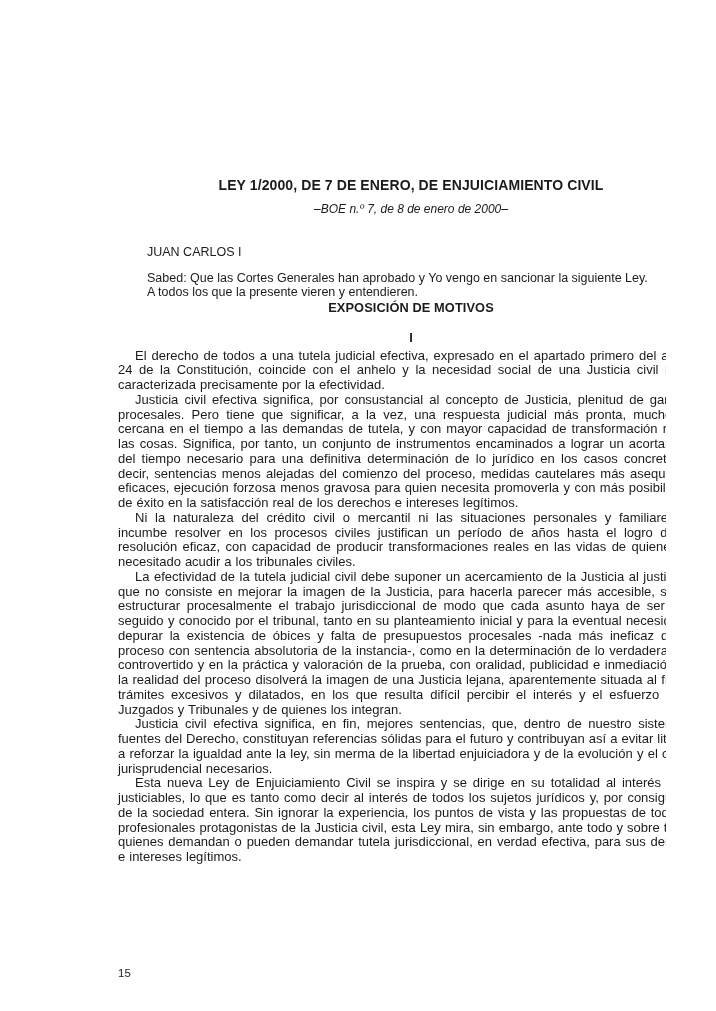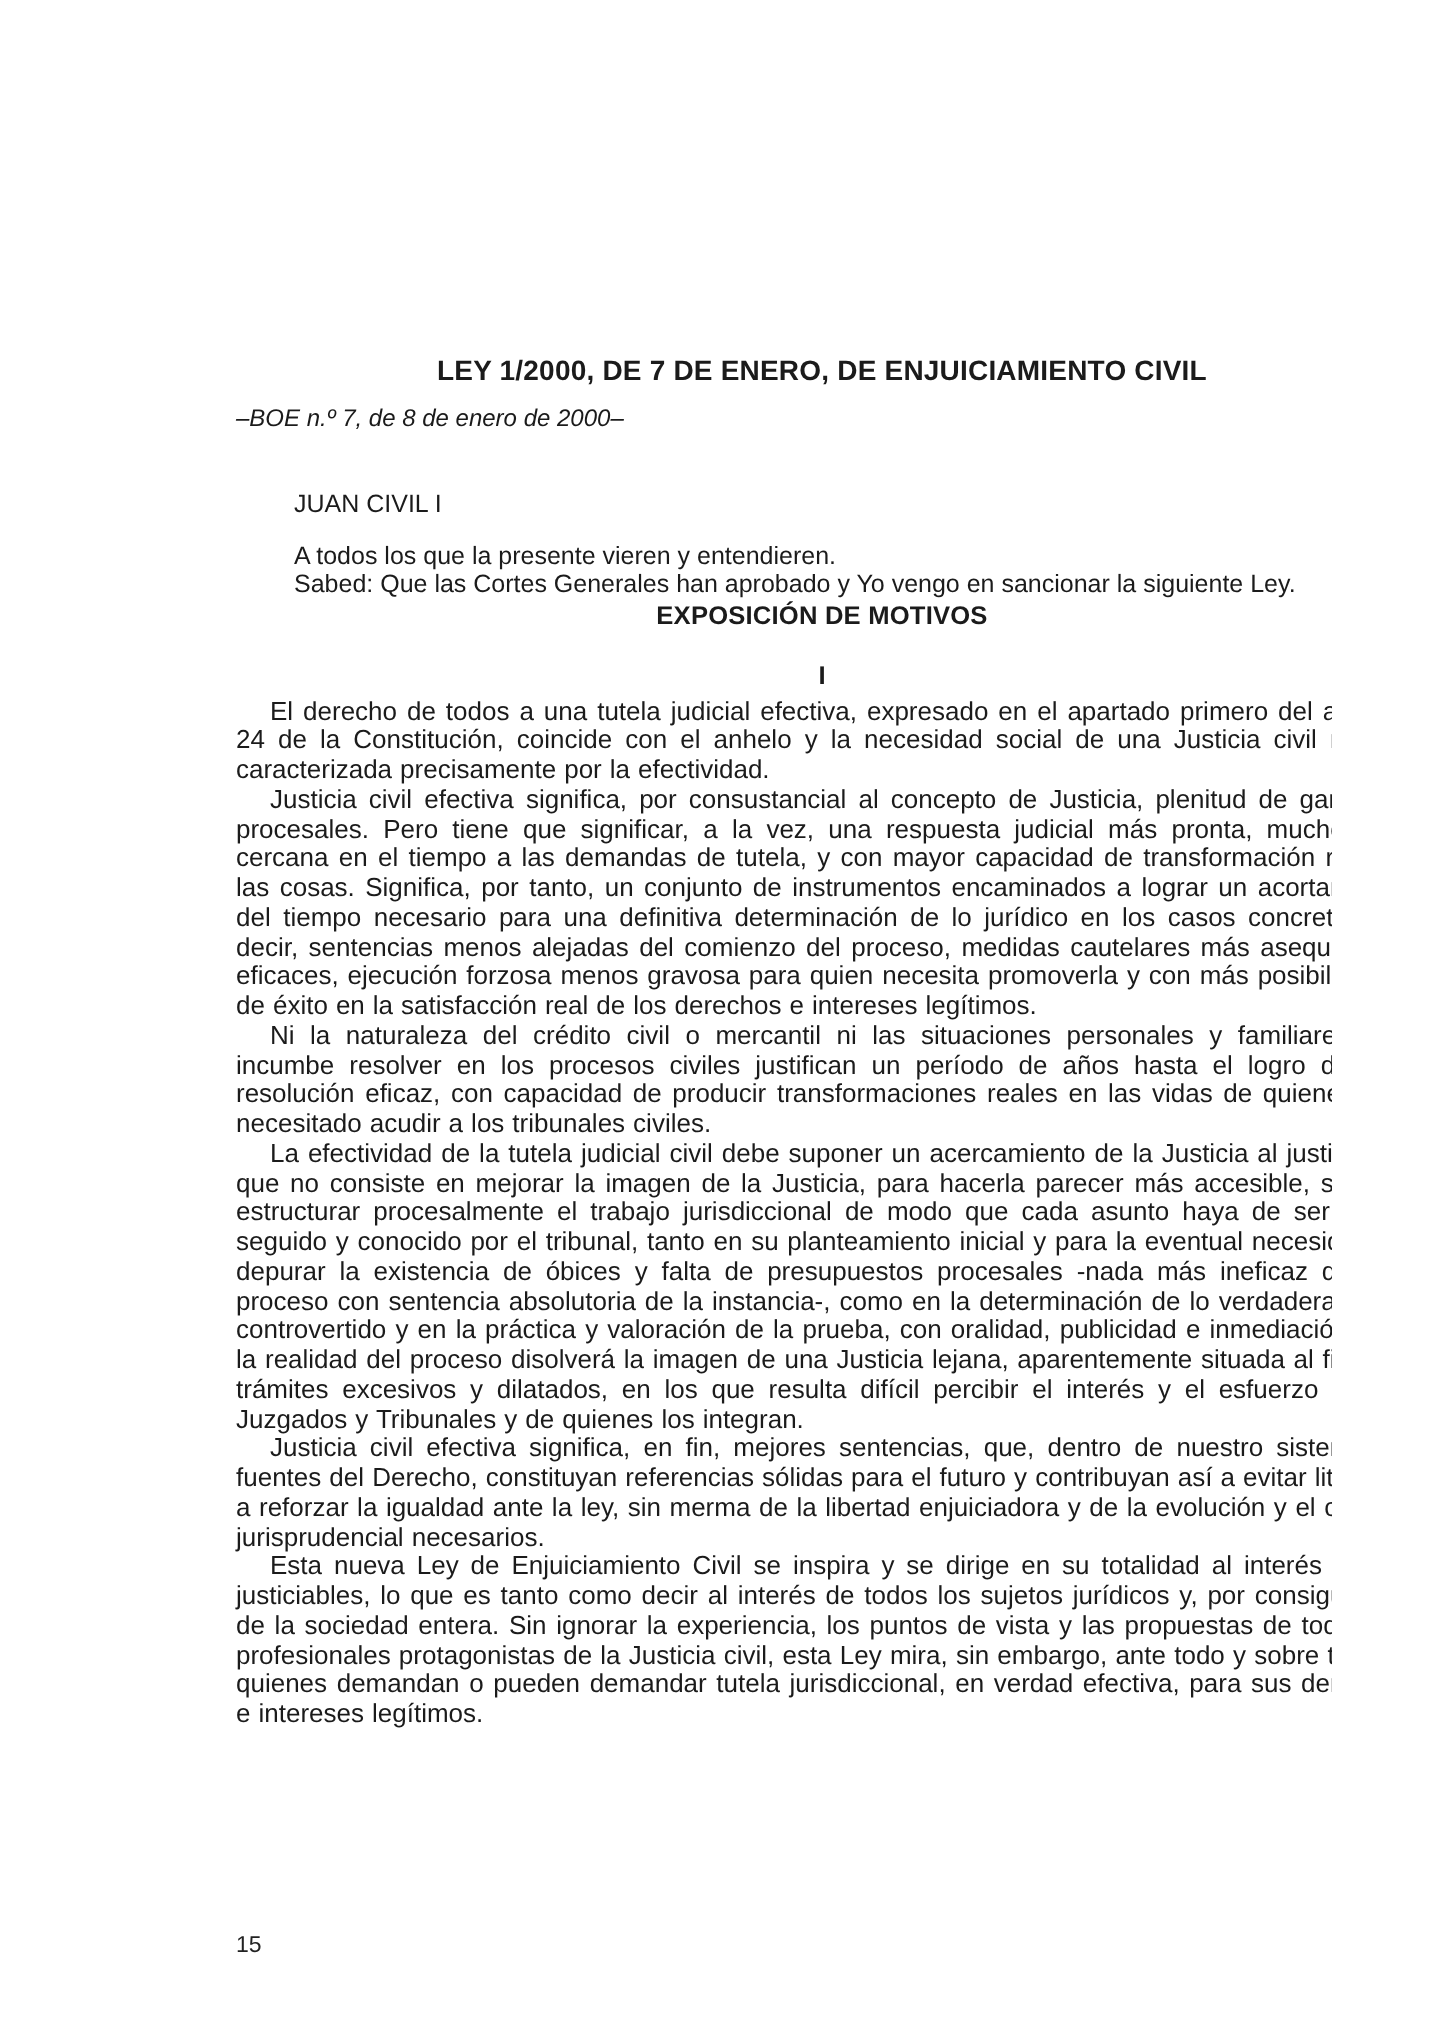--- a/index.html
+++ b/index.html
@@ -31,21 +31,21 @@
     font-weight: bold;
     line-height: 17px;
     text-align: center;
     letter-spacing: 0.1px;
   }
   .doc-subtitle {
     margin-top: 8px;
     font-size: 12px;
     font-style: italic;
     line-height: 15px;
-    text-align: left;
+    text-align: center;
   }
   .preamble-issuer {
     margin-top: 28px;
     margin-left: 29px;
     font-size: 12.5px;
     line-height: 14.5px;
   }
   .preamble-address {
     margin-top: 11px;
     margin-left: 29px;
@@ -92,26 +92,26 @@
 <body>
 
 <div class="page">
   <div class="content">
 
     <h1 class="doc-title">LEY 1/2000, DE 7 DE ENERO, DE ENJUICIAMIENTO CIVIL</h1>
 
     <div class="doc-subtitle">–BOE n.º 7, de 8 de enero de 2000–</div>
 
     <div class="preamble-issuer">
-      <div>JUAN CIVIL I</div>
+      <div>JUAN CARLOS I</div>
     </div>
 
     <div class="preamble-address">
+      <div>Sabed: Que las Cortes Generales han aprobado y Yo vengo en sancionar la siguiente Ley.</div>
       <div>A todos los que la presente vieren y entendieren.</div>
-      <div>Sabed: Que las Cortes Generales han aprobado y Yo vengo en sancionar la siguiente Ley.</div>
     </div>
 
     <h2 class="section-heading">EXPOSICIÓN DE MOTIVOS</h2>
 
     <div class="section-number">I</div>
 
     <div class="body-paragraphs">
       <p>El derecho de todos a una tutela judicial efectiva, expresado en el apartado primero del artículo 24 de la Constitución, coincide con el anhelo y la necesidad social de una Justicia civil nueva, caracterizada precisamente por la efectividad.</p>
       <p>Justicia civil efectiva significa, por consustancial al concepto de Justicia, plenitud de garantías procesales. Pero tiene que significar, a la vez, una respuesta judicial más pronta, mucho más cercana en el tiempo a las demandas de tutela, y con mayor capacidad de transformación real de las cosas. Significa, por tanto, un conjunto de instrumentos encaminados a lograr un acortamiento del tiempo necesario para una definitiva determinación de lo jurídico en los casos concretos, es decir, sentencias menos alejadas del comienzo del proceso, medidas cautelares más asequibles y eficaces, ejecución forzosa menos gravosa para quien necesita promoverla y con más posibilidades de éxito en la satisfacción real de los derechos e intereses legítimos.</p>
       <p>Ni la naturaleza del crédito civil o mercantil ni las situaciones personales y familiares que incumbe resolver en los procesos civiles justifican un período de años hasta el logro de una resolución eficaz, con capacidad de producir transformaciones reales en las vidas de quienes han necesitado acudir a los tribunales civiles.</p>

